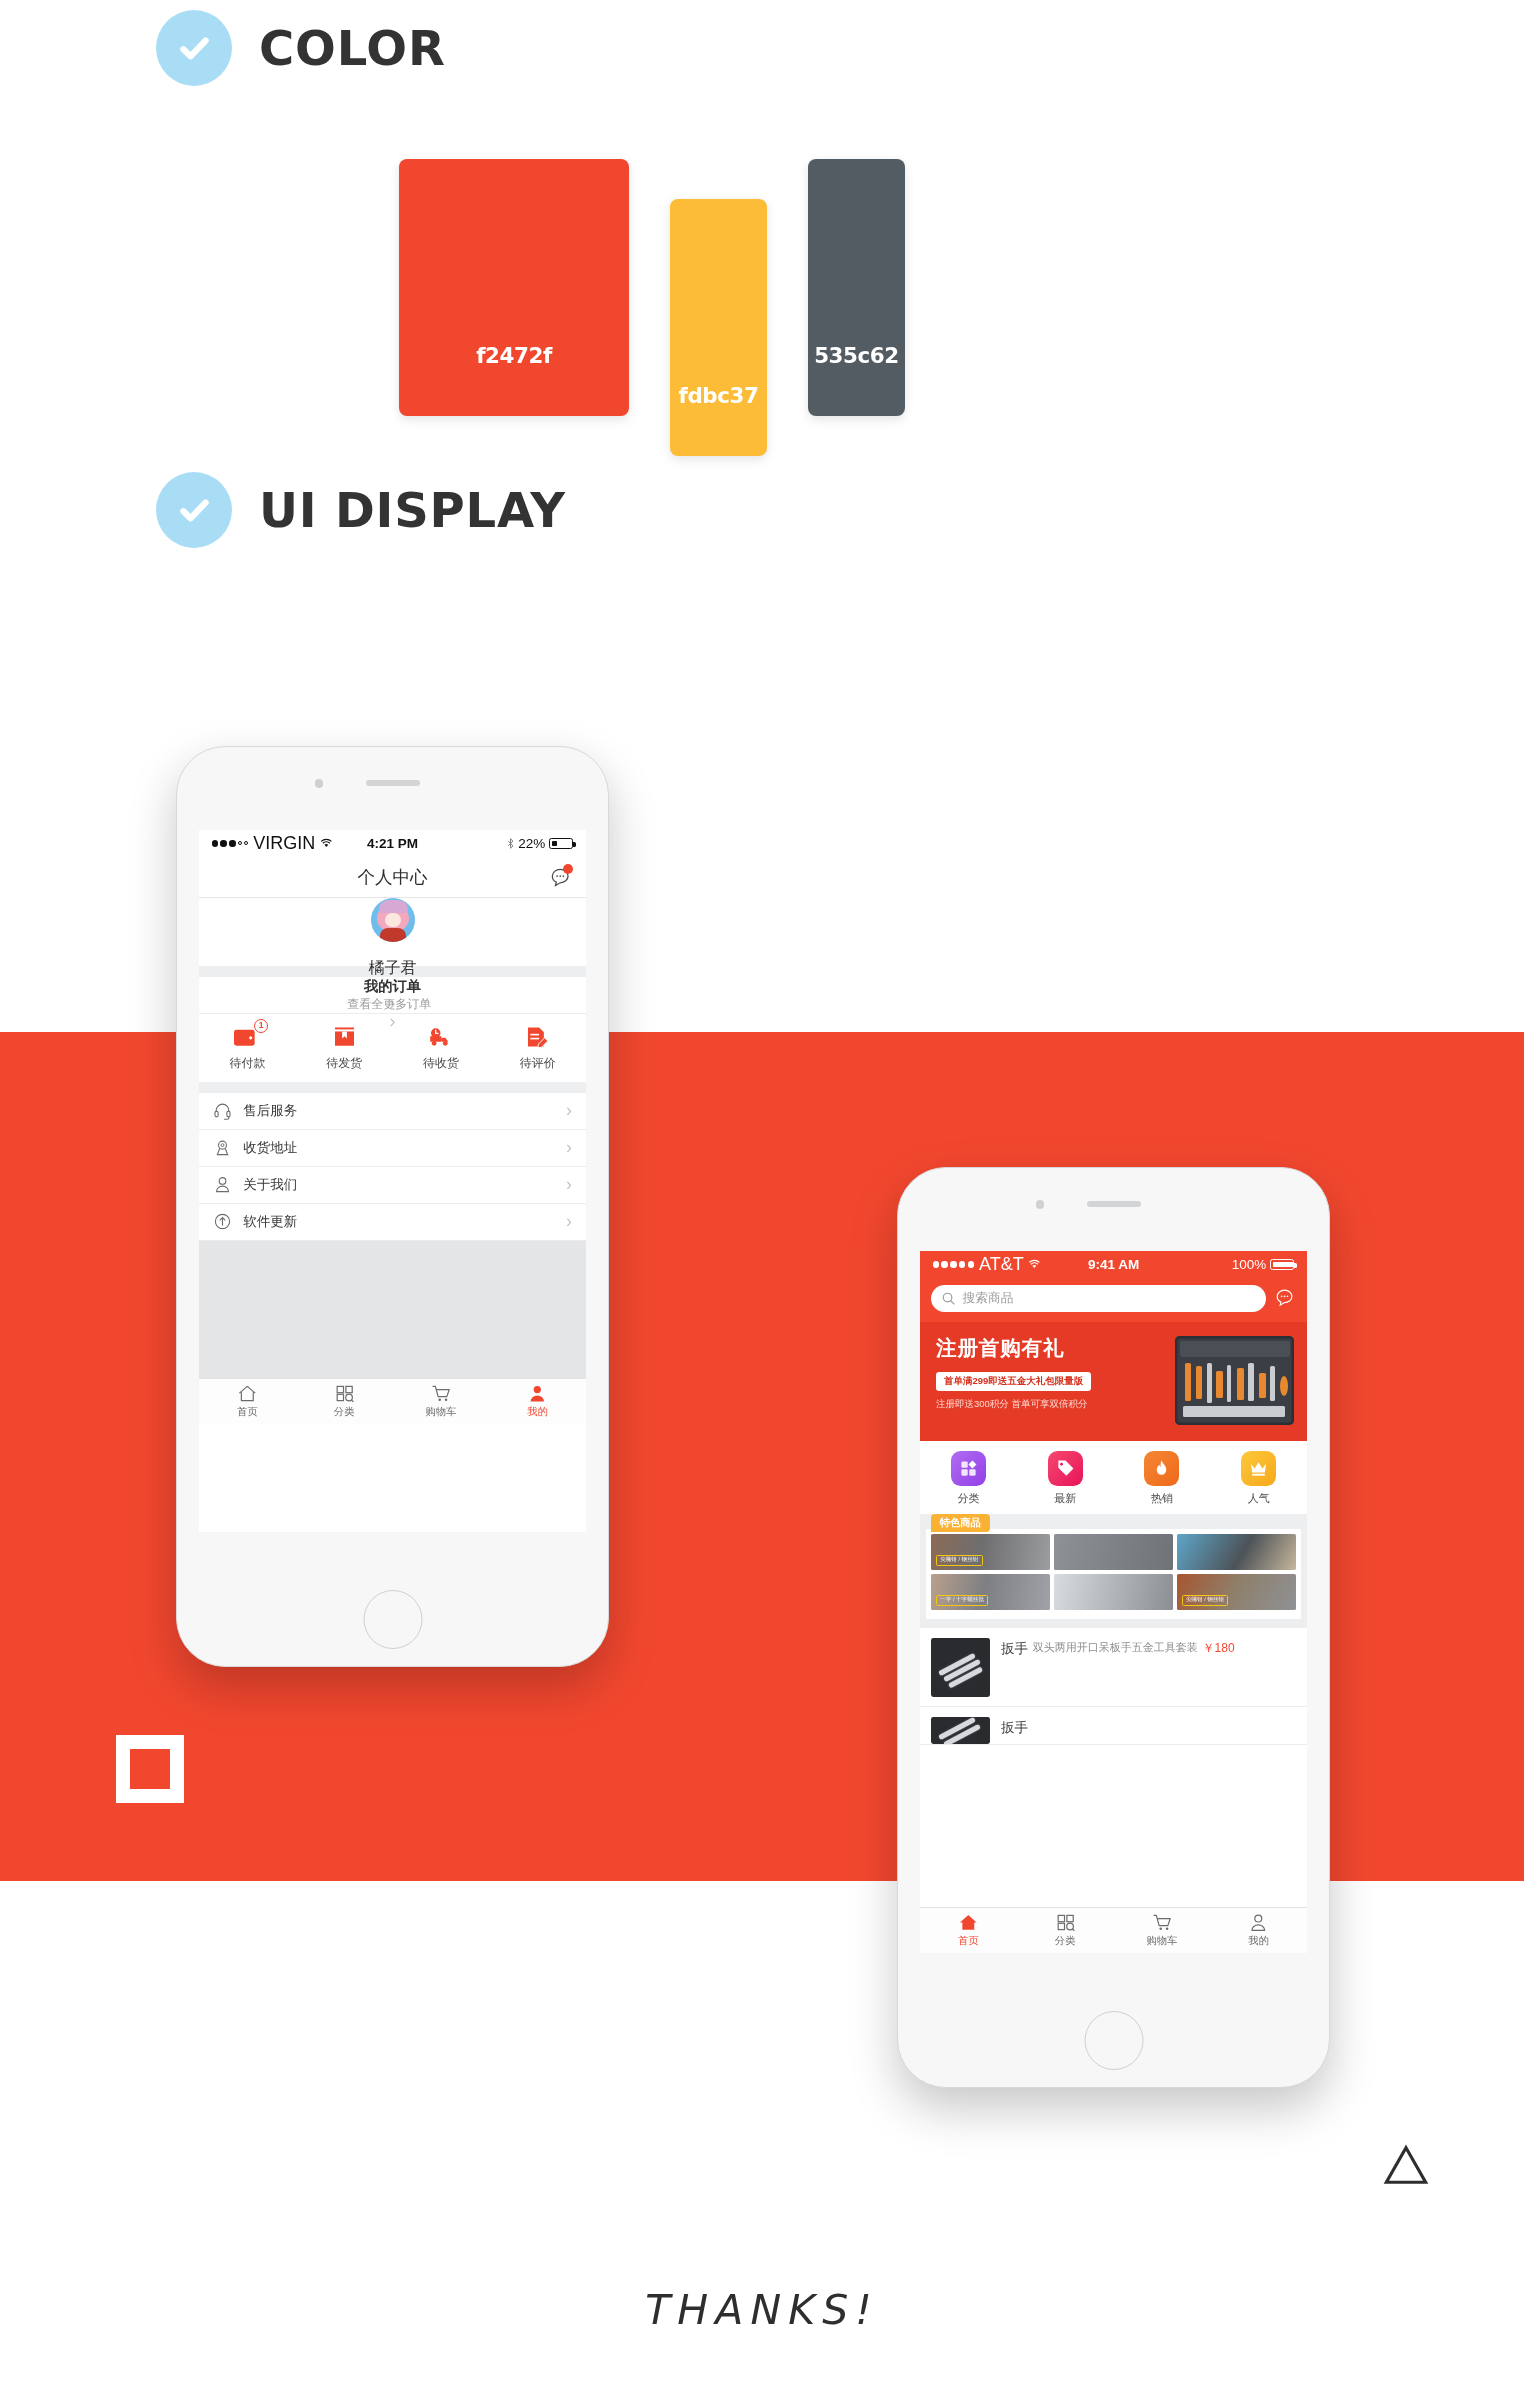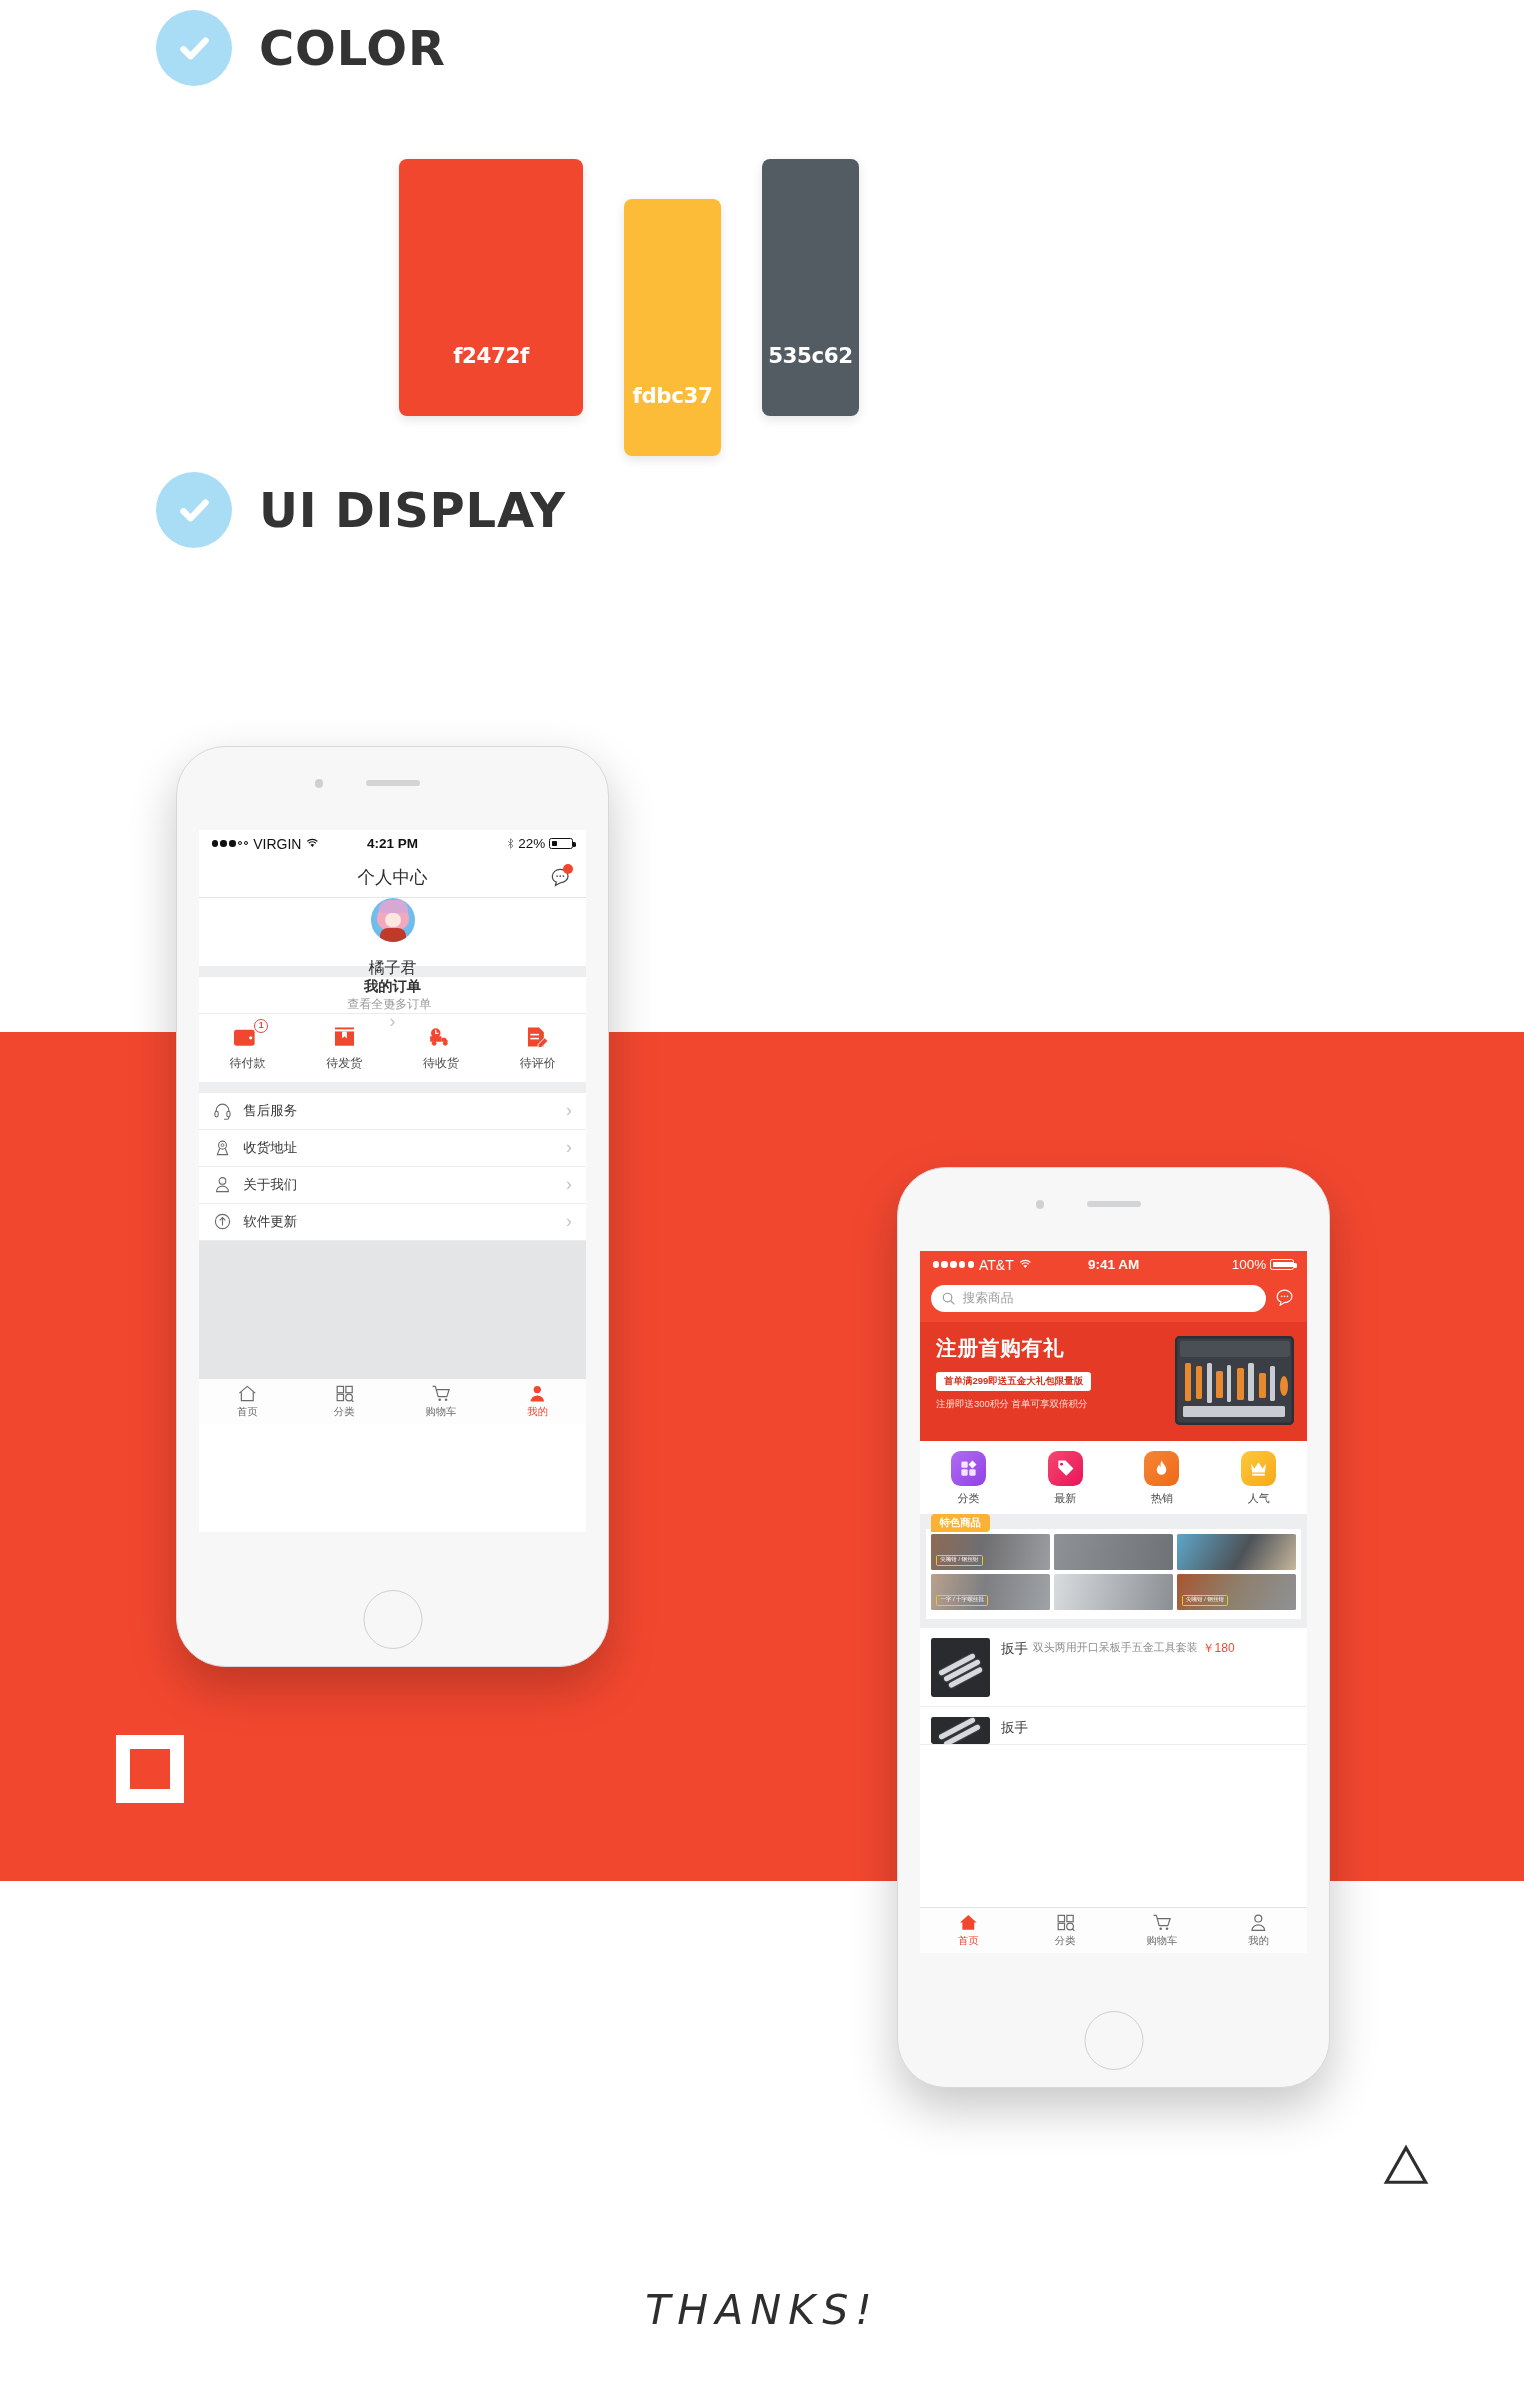--- a/index.html
+++ b/index.html
@@ -48,21 +48,21 @@
     position:relative;
     box-shadow:0 3.2px 11px rgba(0,0,0,0.10);
   }
   .swatch .hex{
     position:absolute; left:0; right:0; bottom:48px;
     text-align:center; color:#ffffff;
     font-size:21.4px; font-weight:bold;
     font-family:"DejaVu Sans", sans-serif;
     letter-spacing:-0.4px;
   }
-  .sw-1{ width:184px; }
+  .sw-1{ width:230px; }
   .sw-2{ width:97px;margin-top:40px; }
   .sw-3{ width:97px; }
 
   
   .phone{
     position:absolute;
     border-radius:49px;
     background:#f7f7f8;
     border:1.6px solid #d8d8da;
     box-shadow:0 20.6px 48px rgba(0,0,0,0.22);
@@ -96,21 +96,21 @@
   .statusbar{
     height:27px; display:flex; align-items:center;
     padding:0 12.7px; font-size:13.5px;
     font-family:"Liberation Sans", sans-serif;
   }
   .statusbar .sb-left{ display:flex; align-items:center; gap:4.8px; flex:1; }
   .statusbar .sb-mid{ flex:none; font-weight:bold; }
   .statusbar .sb-right{ display:flex; align-items:center; gap:4px; flex:1; justify-content:flex-end; }
   .dots{ display:flex; gap:2.4px; align-items:center; }
   .dots i{ width:6.4px; height:6.4px; border-radius:50%; display:block; }
-  .carrier{ font-size:14px; }
+  .carrier{ font-size:18px; }
   .batt{
     width:24px; height:11px; border-radius:2.4px;
     position:relative; display:inline-block;
   }
   .batt::after{
     content:""; position:absolute; right:-3.2px; top:3.2px;
     width:2.4px; height:4.8px; border-radius:0 1.6px 1.6px 0;
   }
   .batt .fill{ position:absolute; left:1.6px; top:1.6px; bottom:1.6px; border-radius:0.8px; }
 

